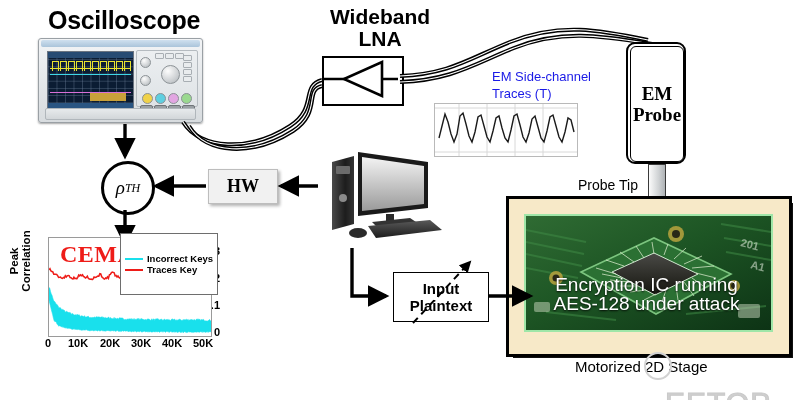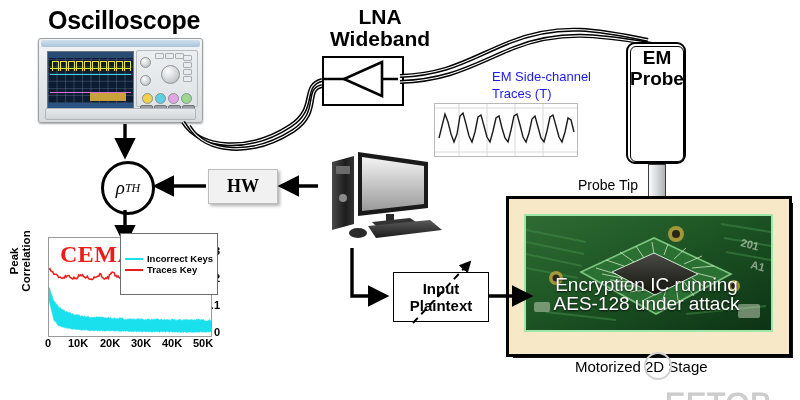--- a/index.html
+++ b/index.html
@@ -56,22 +56,22 @@
   #em-sc-label{left:492px;top:68px;width:150px;text-align:left;font-size:13px;
       color:#1a1ae6;line-height:17px;}
 
   
   #trace-inset{left:434px;top:103px;width:142px;height:52px;background:#fff;border:1px solid #b9b9b9;}
 
   
   #em-probe{left:626px;top:42px;width:60px;height:122px;border:2px solid #000;border-radius:9px;
       background:#fff;padding:2px;box-sizing:border-box;}
   #em-probe .inner{width:100%;height:100%;border:1.6px solid #000;border-radius:6px;
-      display:flex;justify-content:center;text-align:center;
-      font-family:Liberation Sans, sans-serif;font-weight:bold;font-size:19px;line-height:21px;}
+      display:flex;align-items:center;justify-content:center;text-align:center;
+      font-family:Liberation Serif, serif;font-weight:bold;font-size:19px;line-height:21px;}
   #probe-shaft{left:648px;top:164px;width:16px;height:44px;
       background:linear-gradient(to right,#fbfbfb,#cfd2d4 60%,#aeb2b5);border:1.4px solid #3a3a3a;}
   #probe-shaft2{left:651px;top:208px;width:10px;height:18px;
       background:linear-gradient(to right,#fdfdfd,#d2d5d7 60%,#b2b6b9);border:1.4px solid #3a3a3a;}
   #probe-tip-end{left:653.5px;top:226px;width:5px;height:7px;background:#e9ebec;border:1.3px solid #3a3a3a;}
   #probe-tip-label{left:578px;top:177px;font-size:14px;color:#000;}
 
   
   #stage-shadow{left:513px;top:203px;width:280px;height:155px;background:#111;}
   #stage{left:506px;top:196px;width:280px;height:155px;background:#f7e9c8;border:3px solid #000;}
@@ -179,22 +179,22 @@
 </div>
 
 <svg class="abs" style="left:0;top:0;" width="800" height="400">
   <path d="M183,122 C200,150 250,152 290,126 C318,108 300,86 322,80" fill="none" stroke="#000" stroke-width="4"></path>
   <path d="M183,122 C200,150 250,152 290,126 C318,108 300,86 322,80" fill="none" stroke="#fff" stroke-width="1.1"></path>
   <path d="M189,126 C206,154 252,157 293,131 C322,112 304,90 322,86" fill="none" stroke="#000" stroke-width="4"></path>
   <path d="M189,126 C206,154 252,157 293,131 C322,112 304,90 322,86" fill="none" stroke="#fff" stroke-width="1.1"></path>
 </svg>
 
 <div class="abs nosel" id="lna-title">
+  <div>Wideband</div>
   <div>LNA</div>
-  <div>Wideband</div>
 </div>
 <div class="abs" id="lna-box">
   <svg width="74" height="42">
     <line x1="0" y1="21" x2="74" y2="21" stroke="#000" stroke-width="2.6"></line>
     <polygon points="58,4 58,38 20,21" fill="#fff" stroke="#000" stroke-width="2.6"></polygon>
   </svg>
 </div>
 
 <svg class="abs" style="left:0;top:0;" width="800" height="400">
   <path d="M400,76 C450,74 470,58 510,42 C560,22 600,30 648,40" fill="none" stroke="#000" stroke-width="4"></path>

